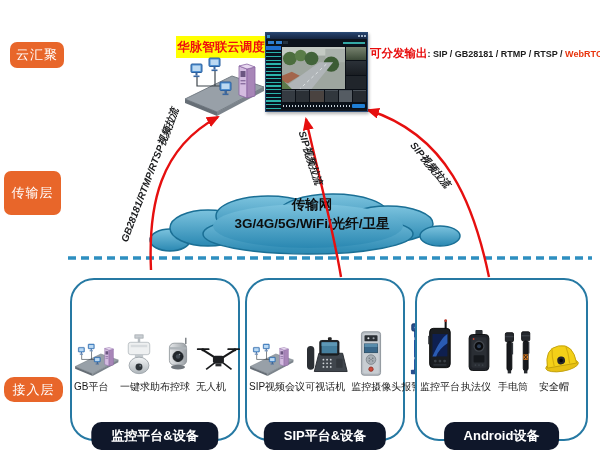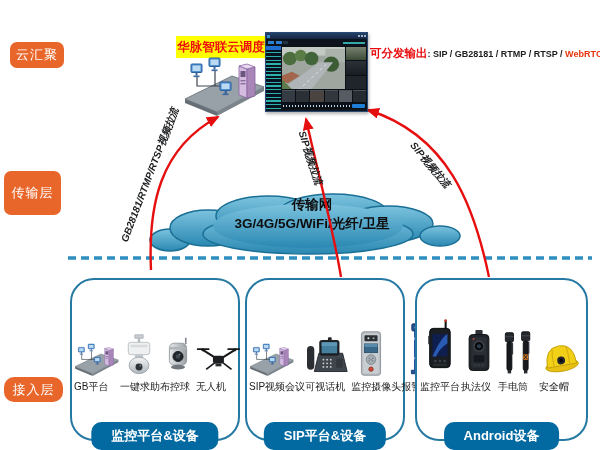--- a/index.html
+++ b/index.html
@@ -66,21 +66,21 @@
   .thumb-strip div{flex:1;border-top:1px solid #4a525a;}
   .app-status{grid-column:1 / span 2;grid-row:3;background:#0a111a;display:flex;align-items:center;padding:0 1px;}
   .status-dots{flex:1;height:2px;background:repeating-linear-gradient(90deg,#c9d2da 0 1px,transparent 1px 3px);}
   .status-btn{width:13px;height:4px;background:#1f7fd6;border-radius:1px;}
 
   
   .group{position:absolute;top:278px;height:159px;background:#fff;border:2px solid #2679a3;border-radius:24px;}
   #group-monitor{left:70px;width:166px;}
   #group-sip{left:245px;width:156px;text-decoration:underline;}
   #group-android{left:415px;width:169px;}
-  .banner{position:absolute;left:50%;bottom:-11px;transform:translateX(-50%);background:#0369a1;color:#fff;
+  .banner{position:absolute;left:50%;bottom:-11px;transform:translateX(-50%);background:#0f172a;color:#fff;
     font-weight:bold;font-size:13px;padding:5px 20px;border-radius:10px;white-space:nowrap;}
   .devices{position:absolute;left:2px;right:2px;bottom:45px;display:flex;justify-content:space-evenly;align-items:flex-end;}
   .device{display:flex;flex-direction:column;align-items:flex-start;}
   .dev-label{font-size:10px;color:#1b1b1b;margin-top:3px;white-space:nowrap;}
 </style>
 </head>
 <body>
 
 <svg width="0" height="0" style="position:absolute" aria-hidden="true">
   <defs>

